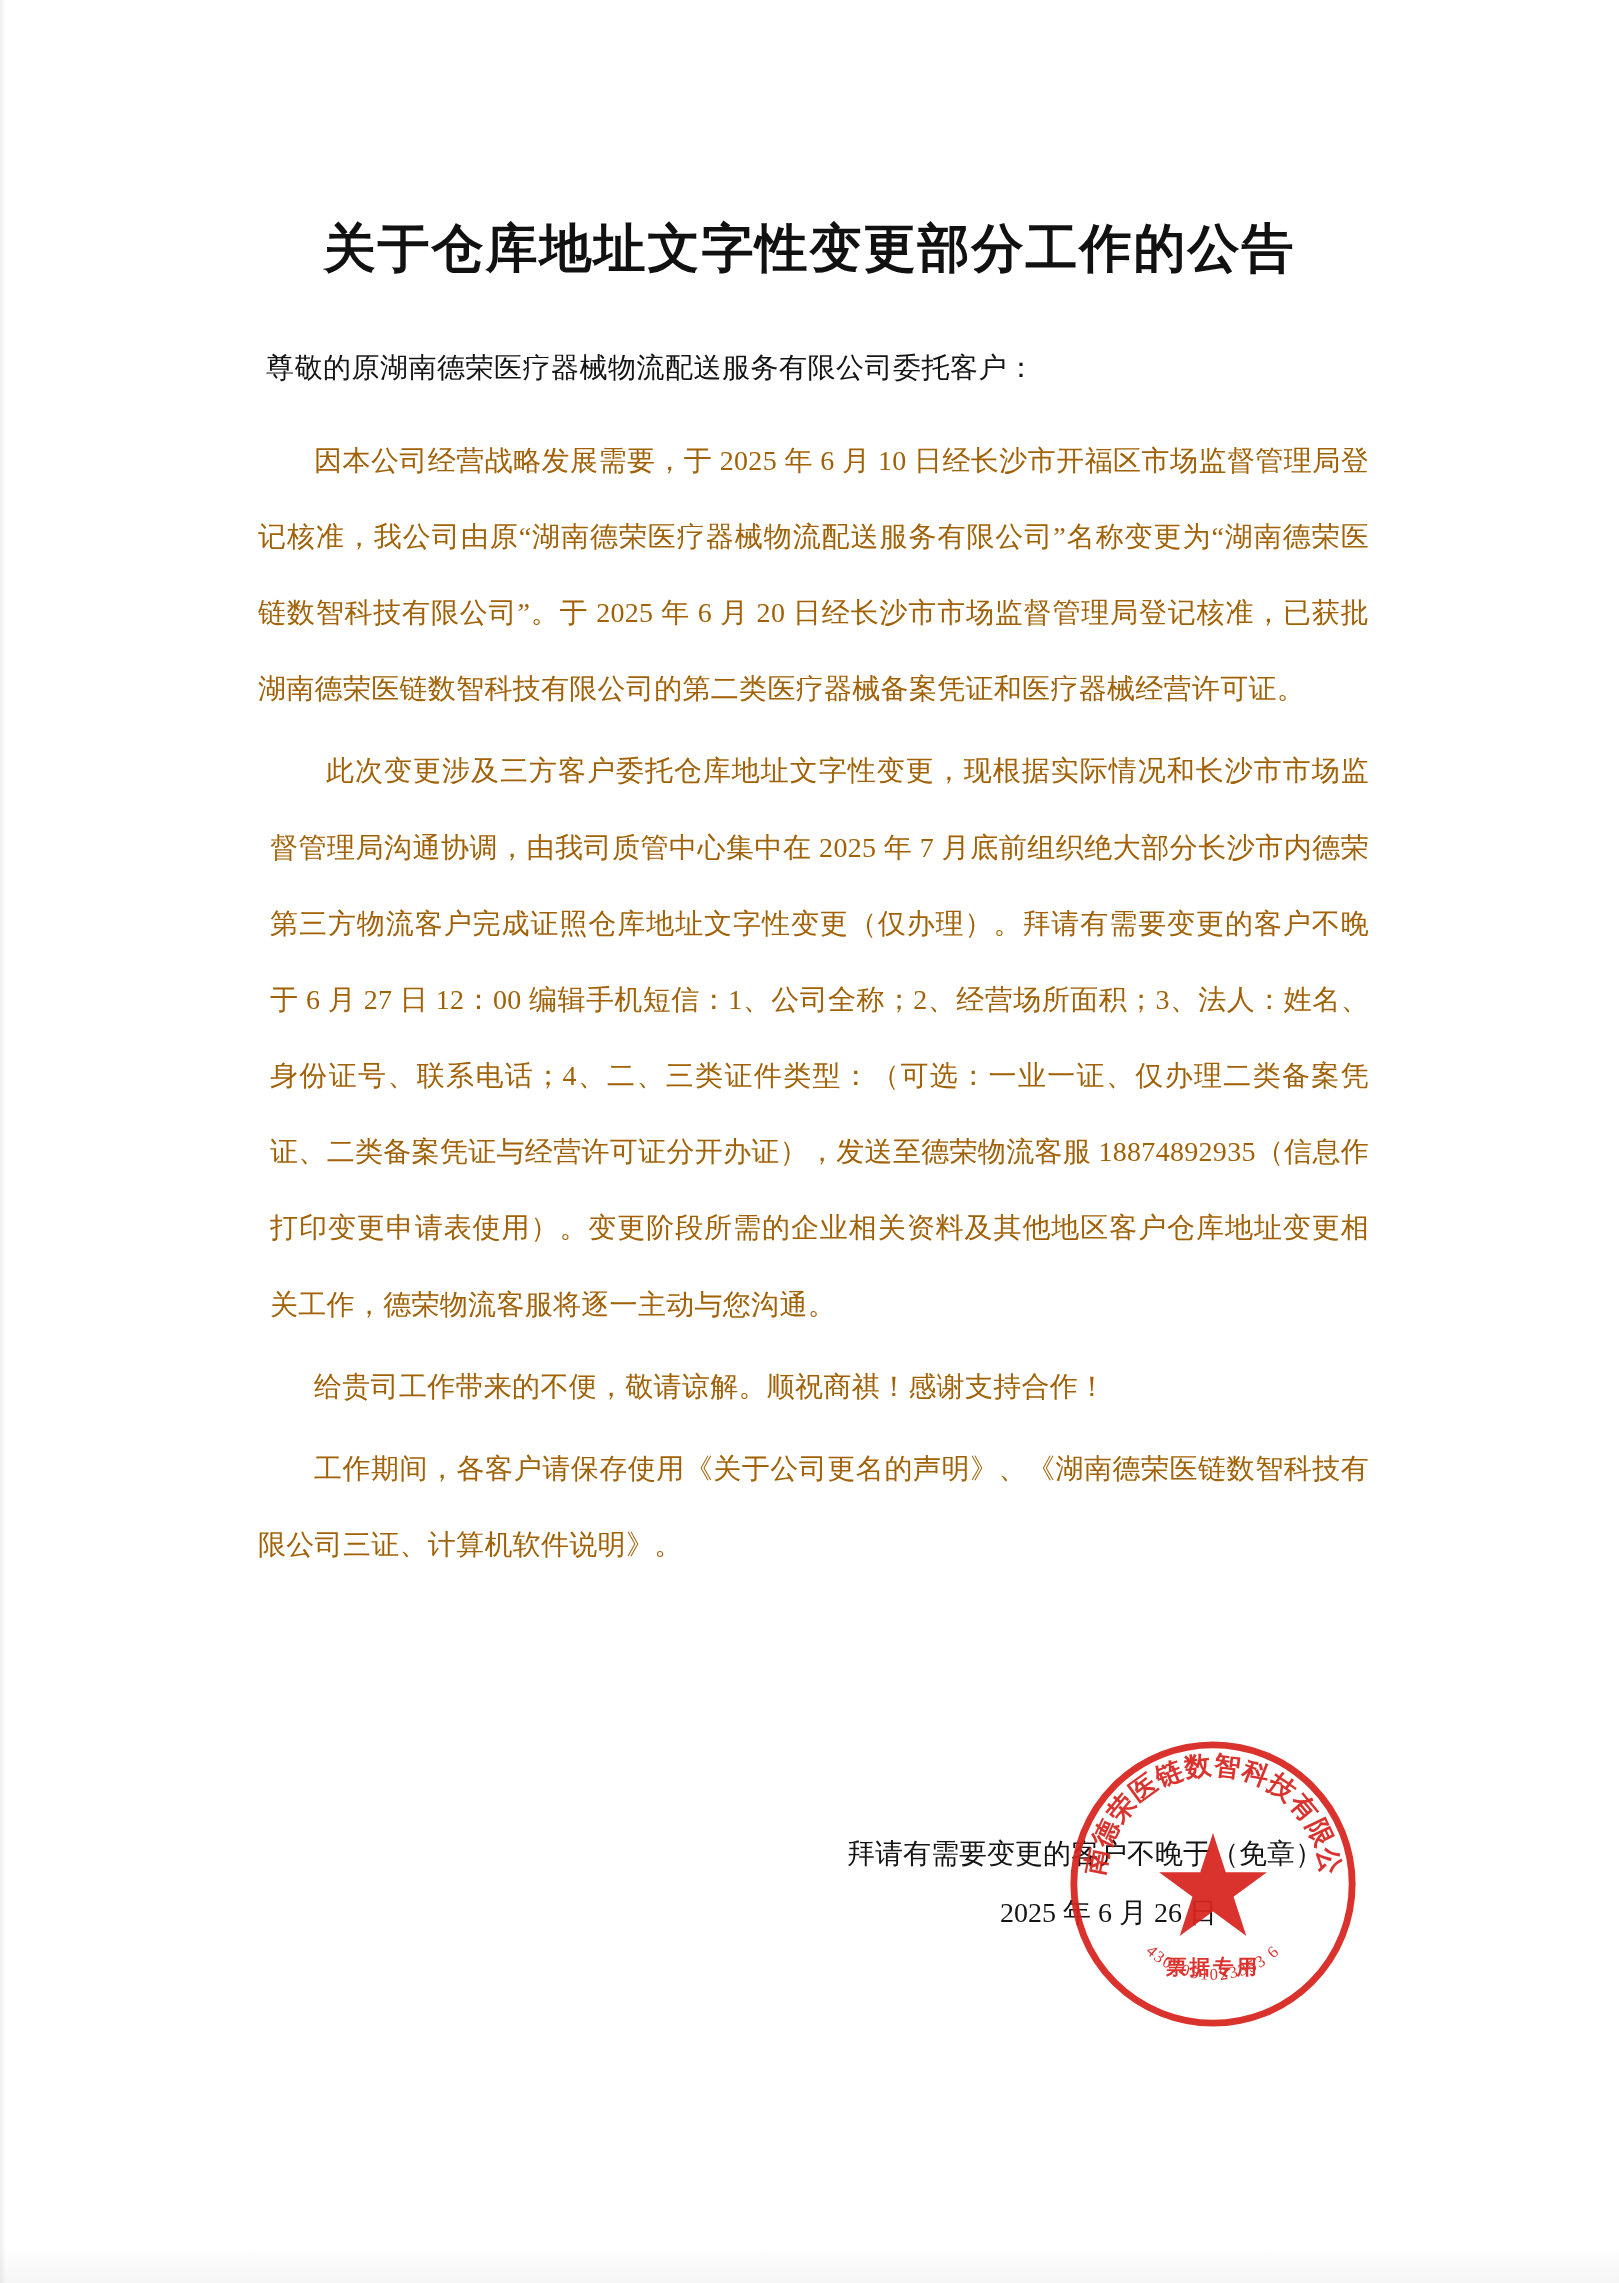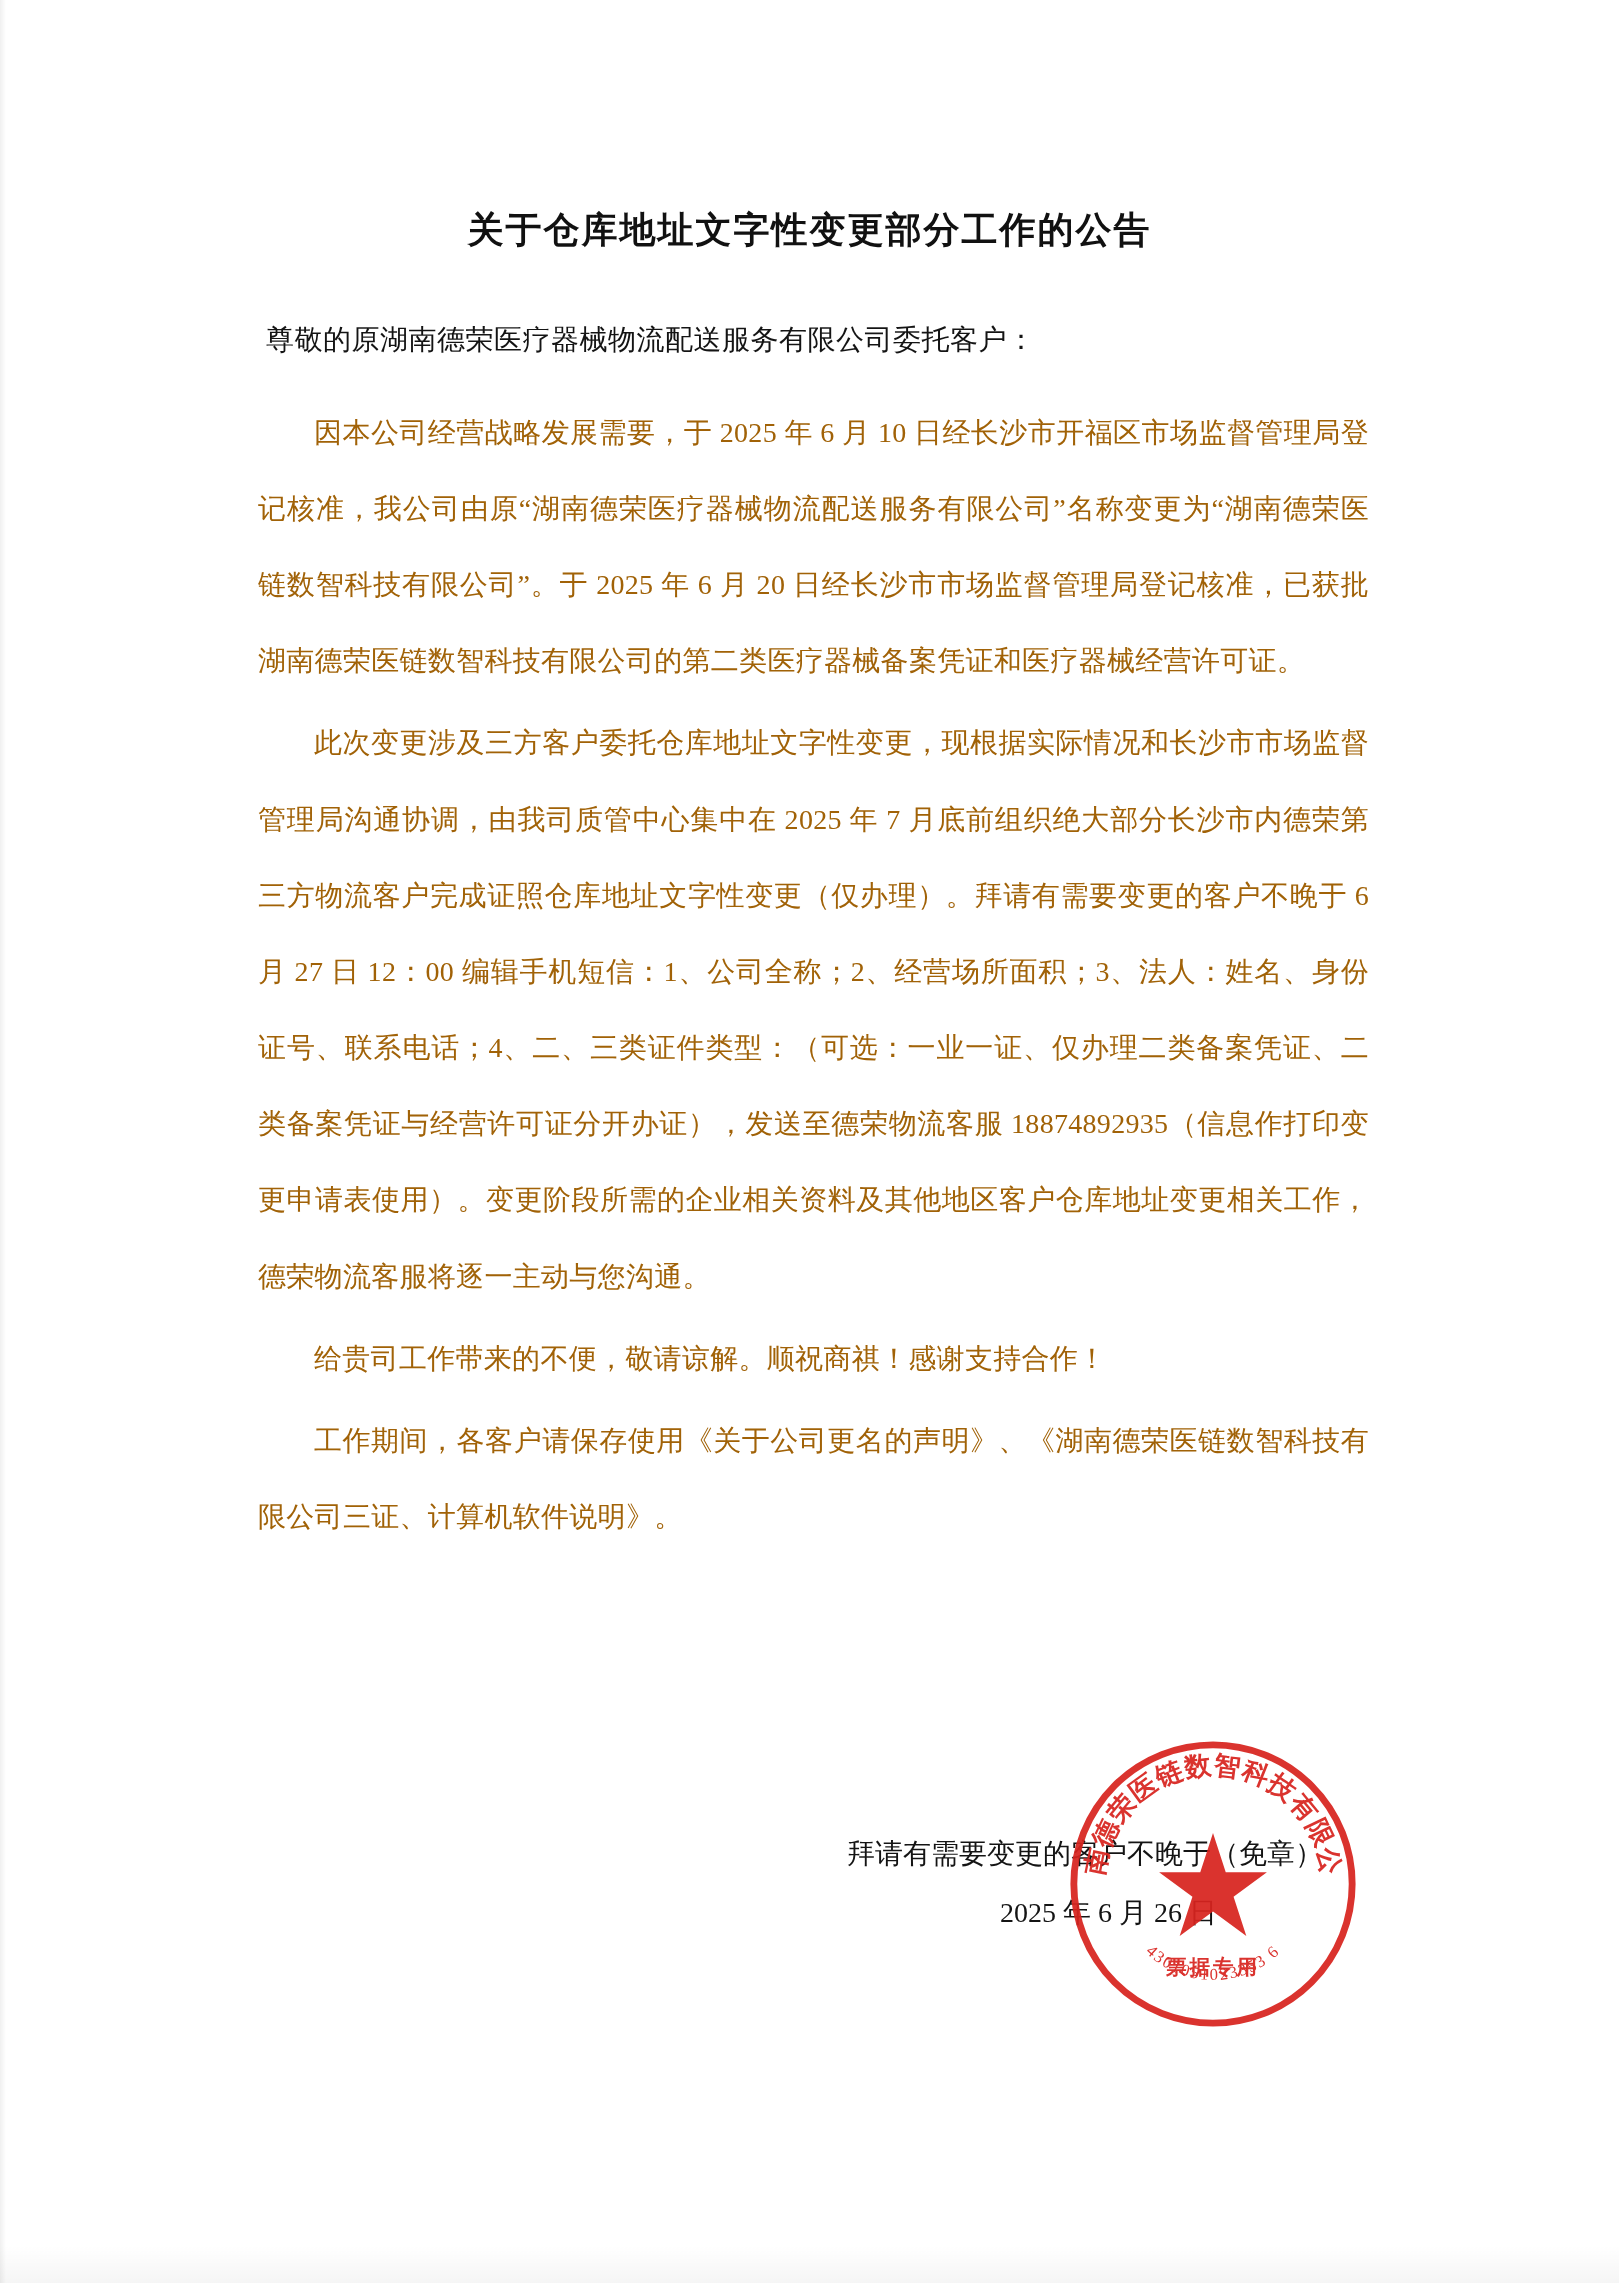--- a/index.html
+++ b/index.html
@@ -22,25 +22,25 @@
   .doc-body {
     position: absolute;
     left: 0;
     top: 0;
     width: 1619px;
     padding: 0;
   }
   .doc-title {
     text-align: center;
     font-family: "Liberation Serif", "DejaVu Serif", serif;
-    font-size: 36px;
+    font-size: 52px;
     font-weight: bold;
     letter-spacing: 2px;
     color: #111111;
-    margin: 0;
+    margin: 8px;
     padding-top: 208px;
     line-height: 1.25;
   }
   .salutation {
     font-size: 28px;
     line-height: 1.55;
     margin: 8px;
     padding-top: 57px;
     padding-left: 258px;
     padding-right: 250px;
@@ -53,21 +53,21 @@
     margin: 0;
     padding-left: 258px;
     padding-right: 250px;
     text-align: justify;
     text-justify: inter-ideograph;
     text-indent: 2em;
     letter-spacing: 0.3px;
     color: #a16207;
   }
   .para.p1 { padding-top: 25.5px; }
-  .para.p2 { padding-top: 5.9px; }
+  .para.p2 { padding-top: 5.9px; margin-left: 12px; }
   .para.p3 { padding-top: 5.9px; }
   .para.p4 { padding-top: 5.9px; }
 
   .signature-block {
     position: absolute;
     left: 0;
     top: 1825px;
     width: 1619px;
     text-align: right;
     padding-right: 296px;

